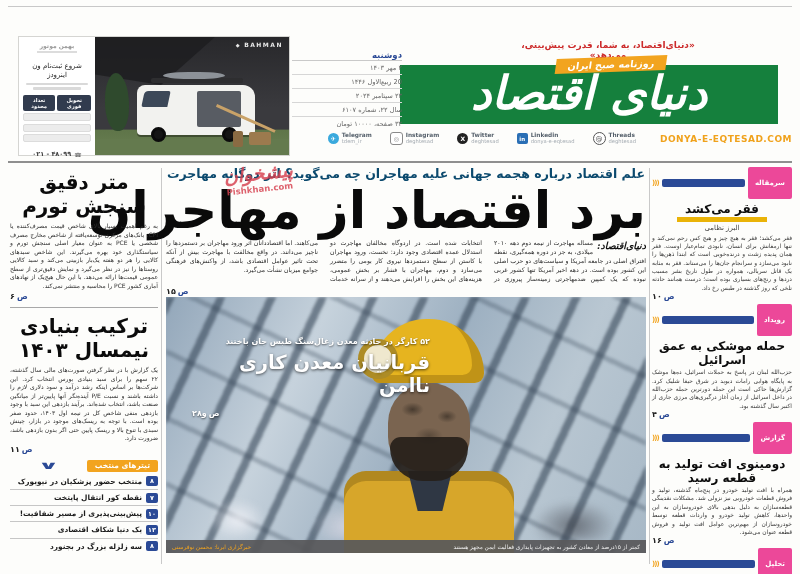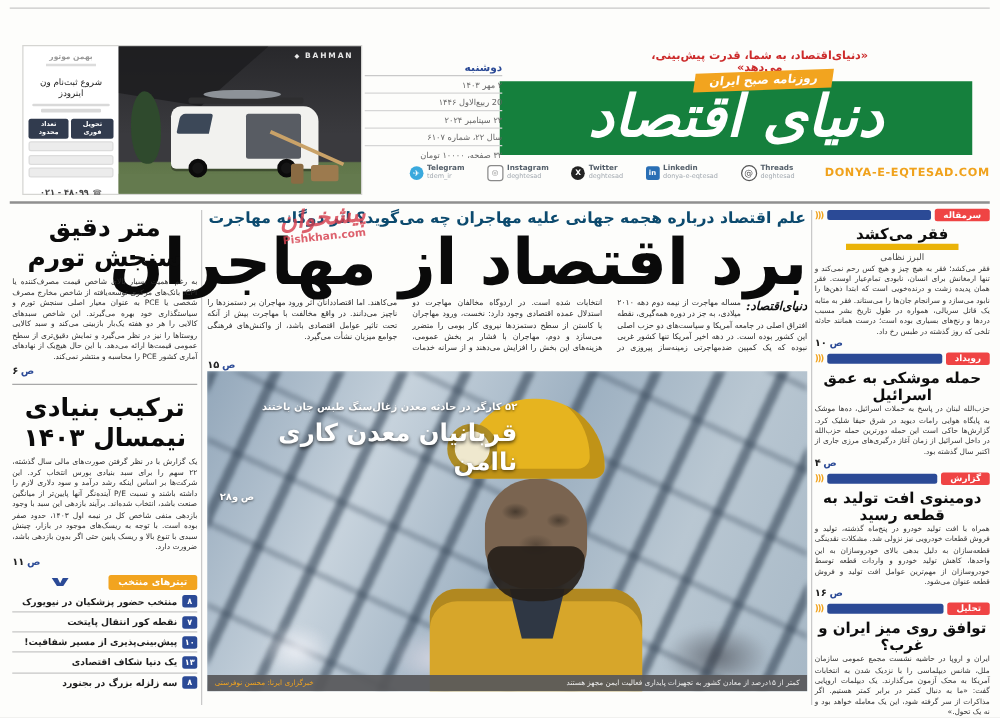--- a/index.html
+++ b/index.html
@@ -79,21 +79,21 @@
 
   
   .pref{display:flex;direction:ltr;align-items:center;gap:2px;font-weight:bold;}
   .pnum{font-size:8px;color:#222;}
   .pglyph{font-size:8px;color:#2b4a96;}
 
   
   .sidebar{position:absolute;top:167px;right:8px;width:140px;bottom:4px;}
   .sec{position:relative;margin-bottom:3px;padding-bottom:9px;}
   .sec-head{display:flex;align-items:center;gap:3px;}
-  .sec-tag{background:#ef4444;color:#fff;font-size:7px;font-weight:bold;padding:1px 7px;border-radius:2px;}
+  .sec-tag{background:#ec4899;color:#fff;font-size:7px;font-weight:bold;padding:12px 7px;border-radius:2px;}
   .sec-bar{flex:1;height:8px;background:#2b4a96;border-radius:2px;}
   .sec-deco{color:#f2a41f;font-size:7px;font-weight:bold;letter-spacing:-1px;}
   .sec-title{margin:3px 0 1px;font-size:12px;font-weight:bold;text-align:center;color:#0d0d0d;}
   .sec-author{width:64%;margin:0 auto 2px;text-align:center;font-size:7px;color:#444;
               border-top:5px solid #eab308;padding-top:1.5px;}
   .sec-body{margin:1px 0 0;font-size:5.9px;line-height:1.42;text-align:justify;color:#333;}
   .sec-ref{position:absolute;left:0;bottom:0;}
 
   
   .middle{position:absolute;top:166px;right:154px;left:166px;}
@@ -134,21 +134,21 @@
         border-radius:40px 40px 34px 34px;
         background-image:radial-gradient(16px 10px at 30% 30%,rgba(30,25,20,.55),transparent 70%),
                          radial-gradient(14px 9px at 72% 38%,rgba(30,25,20,.5),transparent 70%),
                          radial-gradient(20px 12px at 50% 60%,rgba(30,25,20,.35),transparent 70%);}
   .beard{position:absolute;top:134px;left:52px;width:78px;height:44px;background:#261f1a;
          border-radius:12px 12px 36px 36px;opacity:.92;}
   .jacket{position:absolute;top:168px;left:6px;width:170px;height:94px;background:#d7a62a;
           border-radius:22px 26px 0 0;box-shadow:inset 0 10px 0 rgba(90,65,10,.3);}
   .collar{position:absolute;top:168px;left:70px;width:44px;height:40px;background:#2f3744;
           clip-path:polygon(0 0,100% 0,78% 100%,22% 100%);}
-  .caption{position:absolute;top:24px;left:10px;width:238px;text-align:right;color:#fff;margin:0;}
+  .caption{position:absolute;top:24px;left:10px;width:238px;text-align:right;color:#fff;margin:16px;}
   .cap-kick{font-size:8px;font-weight:bold;text-shadow:0 1px 2px rgba(0,0,0,.6);}
   .cap-title{font-size:19.5px;font-weight:bold;margin-top:5px;letter-spacing:-.5px;
              text-shadow:0 1px 3px rgba(0,0,0,.65);}
   .cap-ref{margin-top:12px;}
   .cap-ref .pnum,.cap-ref .pglyph{color:#fff;text-shadow:0 1px 2px rgba(0,0,0,.6);}
   .strip{position:absolute;bottom:0;left:0;right:0;height:13px;background:rgba(88,88,90,.93);
          display:flex;align-items:center;justify-content:space-between;padding:0 6px;
          font-size:5.8px;color:#eee;}
   .strip .credit{color:#f2a41f;}
 

